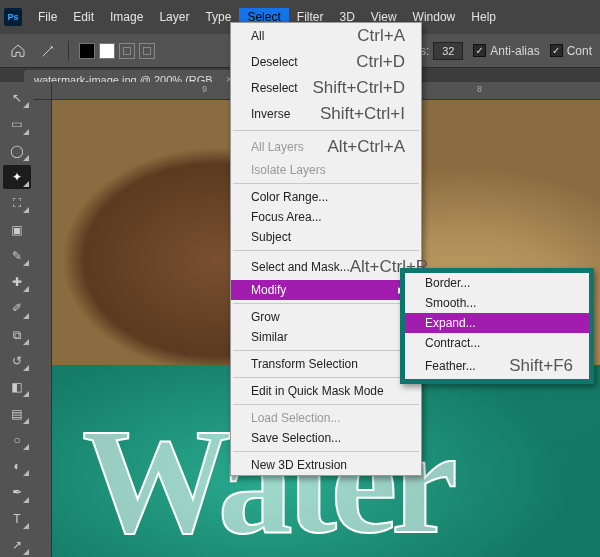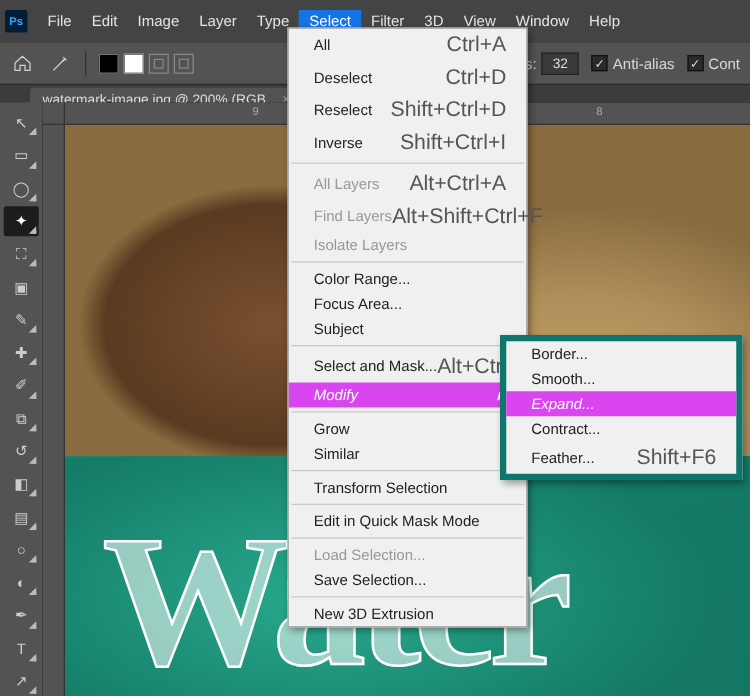--- a/index.html
+++ b/index.html
@@ -2,21 +2,21 @@
 <html><head>
 <meta charset="utf-8">
 <style>
   * { box-sizing: border-box; margin: 0; padding: 0; font-family: "Segoe UI", Tahoma, sans-serif; }
   body { width: 600px; height: 557px; overflow: hidden; background: #323232; color: #d8d8d8; font-size: 12px; position: relative; }
 
   
   .menubar { height: 22px; background: #444; display: flex; align-items: center; padding: 17px 4px; gap: 2px; }
   .ps-logo { width: 18px; height: 18px; background: #001e36; color: #31a8ff; font-size: 9px; font-weight: bold; display: flex; align-items: center; justify-content: center; border-radius: 2px; margin-right: 6px; }
   .menu-item { padding: 2px 8px; color: #e4e4e4; cursor: default; user-select: none; }
-  .menu-item.open { background: #1473e6; color: #ffffff; }
+  .menu-item.open { background: #1473e6; color: #000000; }
 
   
   .optbar { height: 34px; background: #535353; display: flex; align-items: center; padding: 0 8px; gap: 10px; border-bottom: 1px solid #2a2a2a; }
   .icon-btn { width: 20px; height: 20px; display: flex; align-items: center; justify-content: center; color: #d0d0d0; }
   .icon-btn svg { width: 16px; height: 16px; stroke: currentColor; fill: none; stroke-width: 1.5; }
   .opt-sample { display:flex; gap:4px; align-items:center; }
   .opt-swatch { width:16px; height:16px; background:#000; border:1px solid #777; }
   .opt-swatch2 { width:16px; height:16px; background:#fff; border:1px solid #777; }
   .opt-group { width:16px; height:16px; border:1px solid #888; position:relative; }
   .opt-group:before { content:""; position:absolute; inset:3px; border:1px solid #888; }
@@ -63,21 +63,21 @@
         -webkit-text-stroke: 2px #fff; font-family: Georgia, 'Times New Roman', serif;
         text-shadow: 0 0 0 rgba(255,255,255,0); }
   .wm-sel { position:absolute; left:30px; bottom:-10px; font-size:150px; font-weight:900; letter-spacing:-6px;
             font-family: Georgia, 'Times New Roman', serif; color: rgba(255,255,255,0.55);
             filter: blur(0.4px); pointer-events:none; }
 
   
   .dropdown { position:absolute; top:22px; left:230px; width:192px; background:#f0f0f0; color:#222; border:1px solid #9a9a9a; box-shadow:2px 3px 6px rgba(0,0,0,0.4); font-size:12px; z-index:50; }
   .dd-row { display:flex; justify-content:space-between; align-items:center; padding:3px 16px 3px 20px; white-space:nowrap; position:relative; }
   .dd-row.disabled { color:#989898; }
-  .dd-row.hi { background:#d946ef; color:#fff;font-style:italic; }
+  .dd-row.hi { background:#a21caf; color:#fff; }
   .dd-row .arrow { font-size:9px; }
   .dd-sep { height:1px; background:#c8c8c8; margin:3px 2px; }
   .dd-short { color:#555; font-size:17px; }
 
   .submenu { position:absolute; top:268px; left:400px; width:194px; background:#f0f0f0; color:#222; border:5px solid #0f766e; box-shadow:2px 3px 6px rgba(0,0,0,0.4); font-size:12px; z-index:60; }
 </style>
 </head>
 <body>
 
 <div class="menubar">
@@ -190,24 +190,20 @@
     <div class="dd-row">
       <span>Inverse</span>
       <span class="dd-short">Shift+Ctrl+I</span>
     </div>
     <div class="dd-sep"></div>
     <div class="dd-row disabled">
       <span>All Layers</span>
       <span class="dd-short">Alt+Ctrl+A</span>
     </div>
     <div class="dd-row disabled">
-      <span>Find Layers</span>
-      <span class="dd-short">Alt+Shift+Ctrl+F</span>
-    </div>
-    <div class="dd-row disabled">
       <span>Isolate Layers</span>
     </div>
     <div class="dd-sep"></div>
     <div class="dd-row">
       <span>Color Range...</span>
     </div>
     <div class="dd-row">
       <span>Focus Area...</span>
     </div>
     <div class="dd-row">

